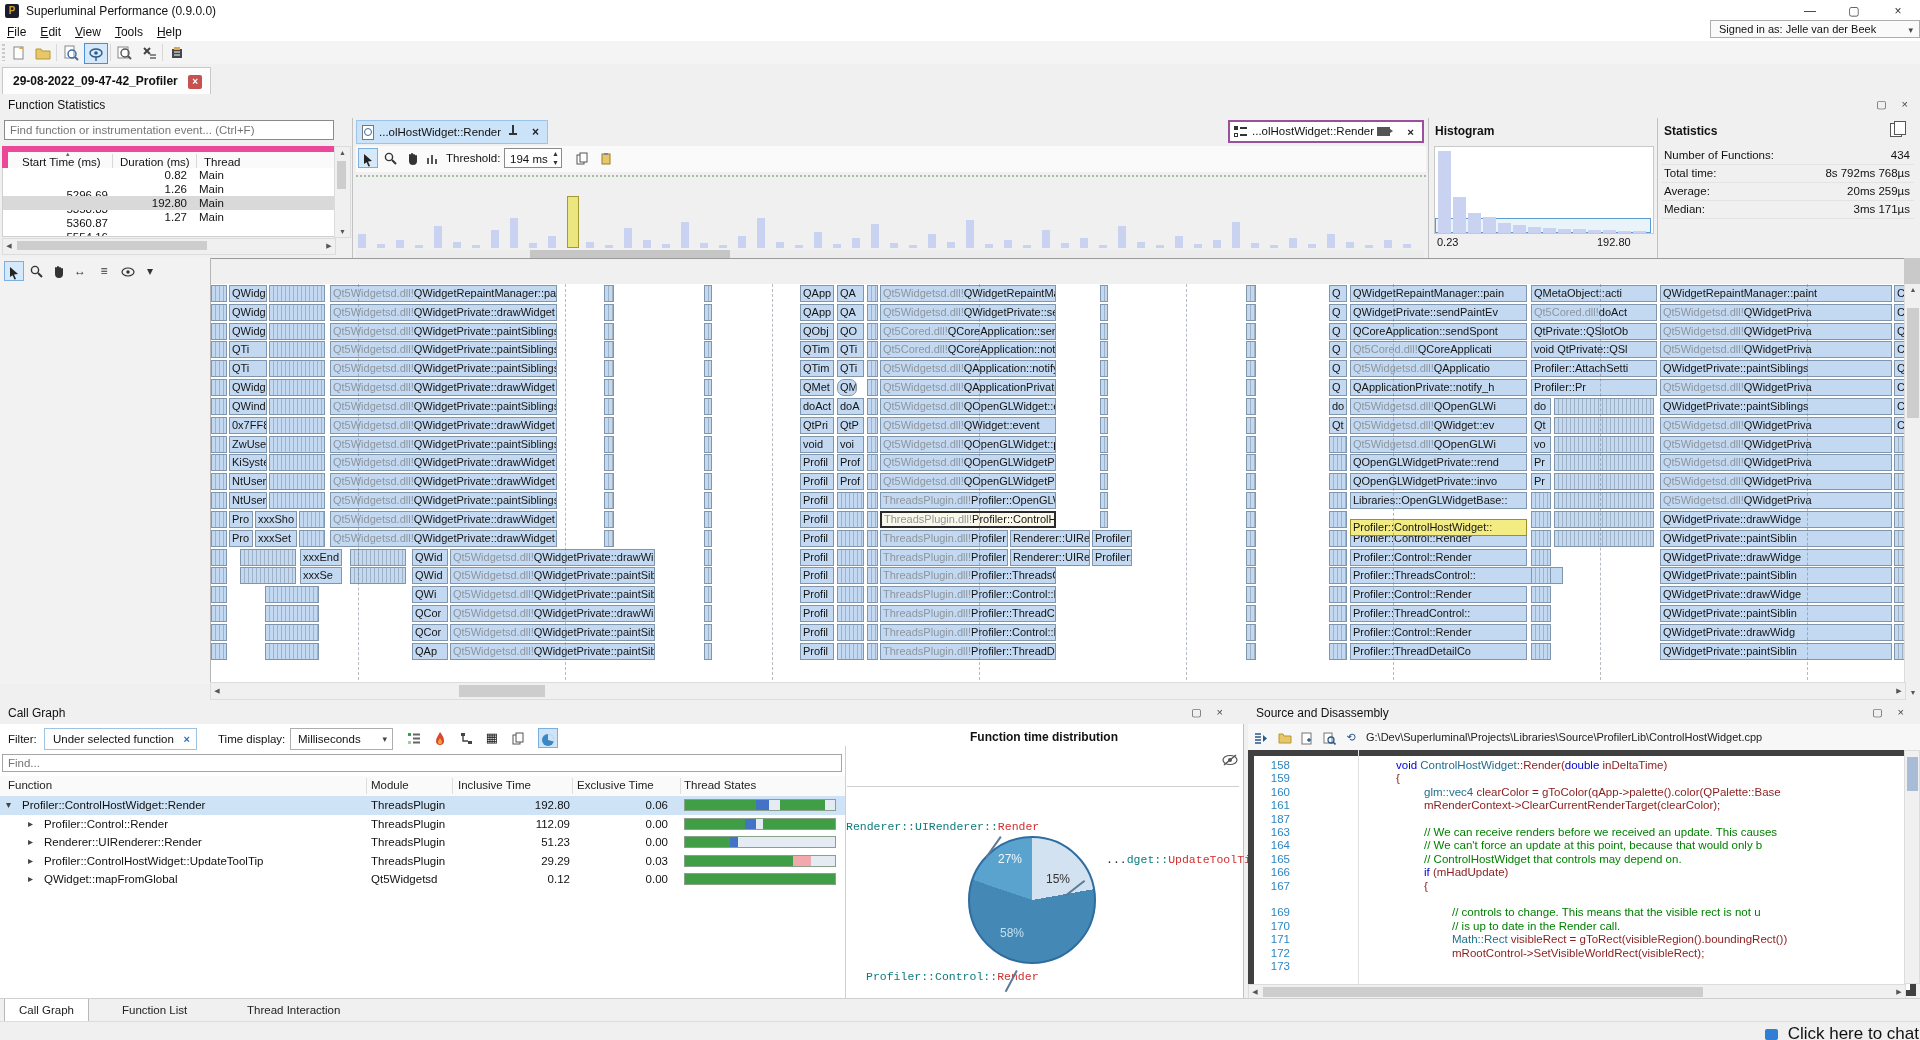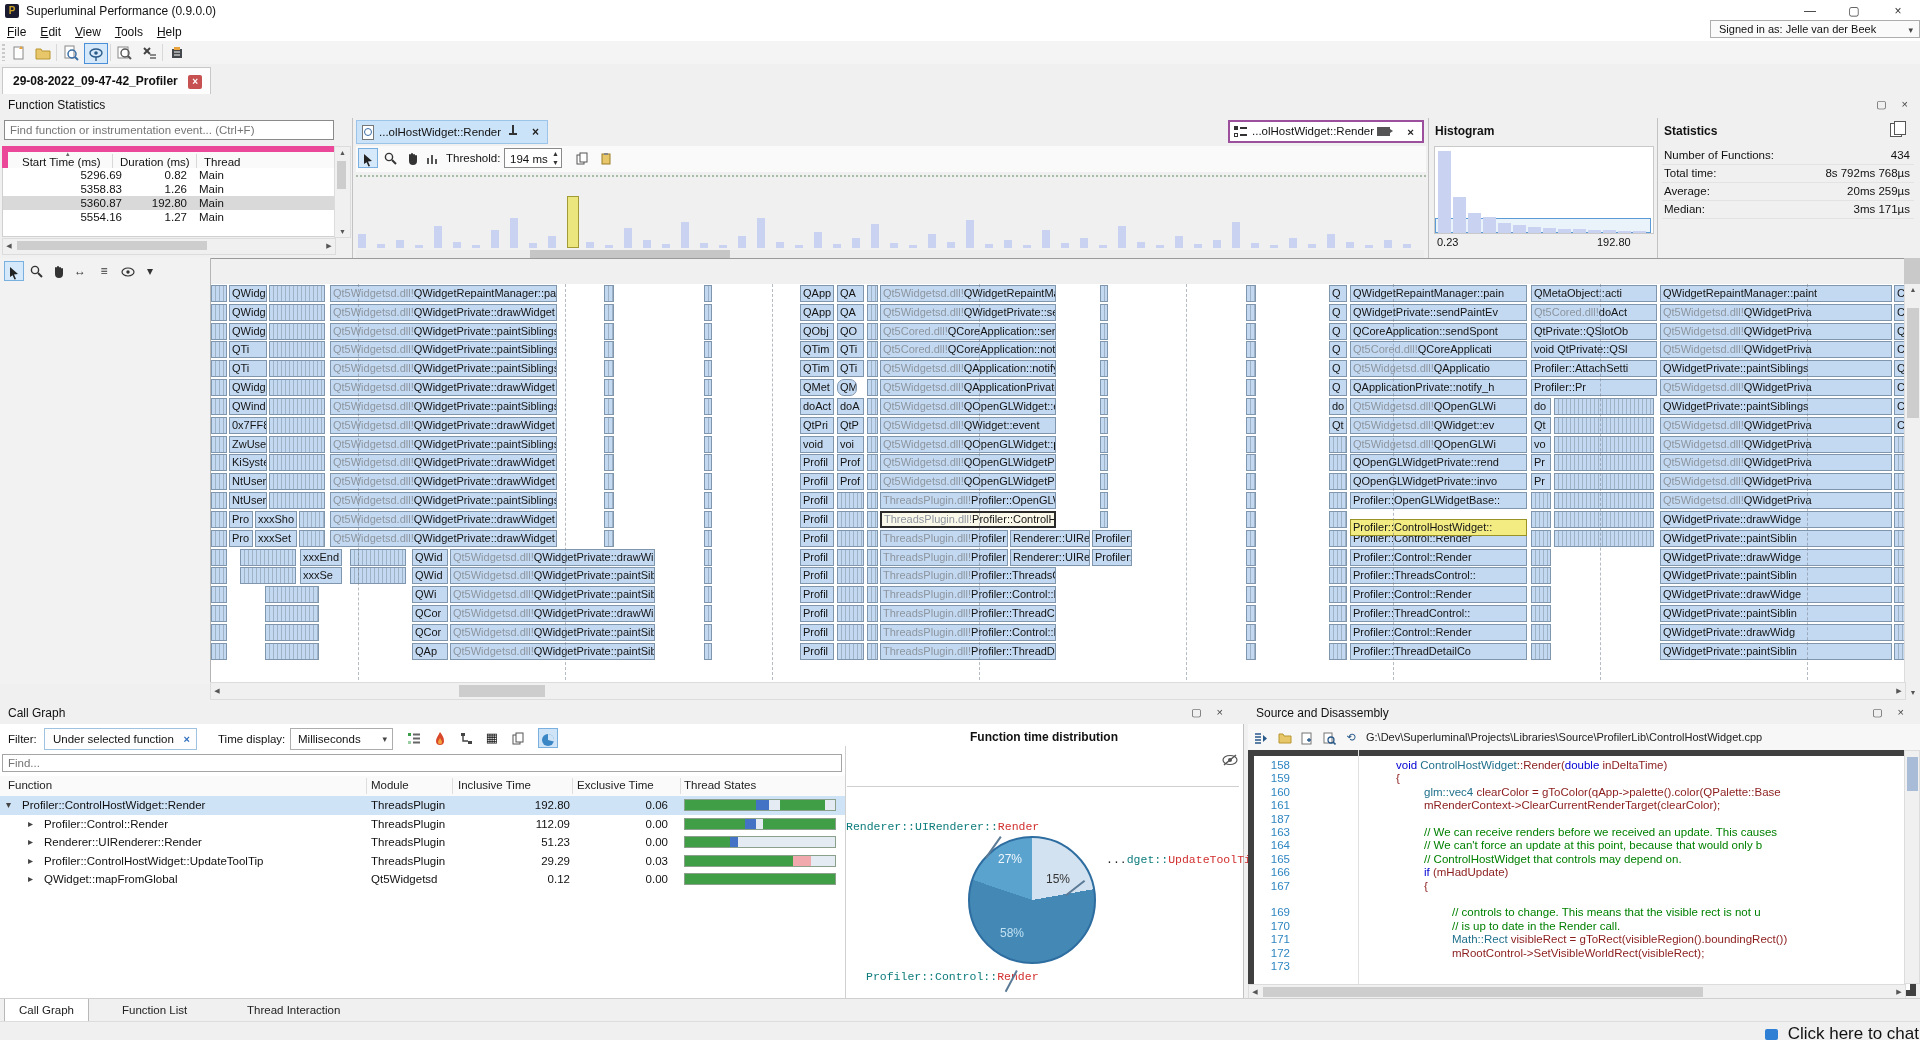--- a/index.html
+++ b/index.html
@@ -48,21 +48,21 @@
   
   #fs-search{left:4px;top:2px;width:330px;height:20px;border:1px solid #8a8a8a;font-size:11.5px;padding:0 5px;
              font-family:"Liberation Sans",sans-serif;background:#fff;box-sizing:border-box;}
   #fs-head{left:2px;top:28px;width:332px;height:22px;background:#fafafa;border:6px solid #ec4899;font-size:11.5px;}
   .fs-h{position:absolute;top:4px;}
   .fs-hsep{position:absolute;top:2px;width:1px;height:18px;background:#d8d8d8;}
   #fs-caret{position:absolute;left:58px;top:-2px;font-size:7px;color:#666;}
   #fs-rows{left:2px;top:50px;width:332px;height:68px;background:#fff;border:1px solid #d0d0d0;border-top:none;overflow:hidden;}
   .fsrow{position:relative;height:14px;font-size:11.5px;line-height:14px;}
   .fsrow.sel{background:#d9d9d9;}
-  .fsrow .c1{position:absolute;left:15px;width:104px;text-align:right;}
+  .fsrow .c1{position:absolute;left:1px;width:104px;text-align:right;margin-top:20px;}
   .fsrow .c2{position:absolute;left:104px;width:80px;text-align:right;}
   .fsrow .c3{position:absolute;left:196px;}
   
   .sb{background:#f0f0f0;border:1px solid #dcdcdc;}
   .sb-thumb{position:absolute;background:#cdcdcd;}
   .sb-arrow{position:absolute;color:#555;font-size:7px;text-align:center;width:100%;}
   #fs-vscroll{left:334px;top:28px;width:15px;height:90px;}
   #fs-hscroll{left:2px;top:120px;width:332px;height:15px;}
 
   
@@ -725,21 +725,21 @@
     <div class="fcell" style="left: 330px; top: 208.13px; width: 227px;"><span class="mod">Qt5Widgetsd.dll!</span><span>QWidgetPrivate::paintSiblingsRecursive</span></div>
     <div class="fcell fill" style="left: 604px; top: 208.13px; width: 10px;"></div>
     <div class="fcell fill" style="left: 704px; top: 208.13px; width: 8px;"></div>
     <div class="fcell" style="left: 800px; top: 208.13px; width: 34px;">Profil</div>
     <div class="fcell fill" style="left: 837px; top: 208.13px; width: 27px;"></div>
     <div class="fcell fill" style="left: 867px; top: 208.13px; width: 11px;"></div>
     <div class="fcell" style="left: 880px; top: 208.13px; width: 176px;"><span class="mod">ThreadsPlugin.dll!</span><span>Profiler::OpenGLWidgetBase::paintGL</span></div>
     <div class="fcell fill" style="left: 1100px; top: 208.13px; width: 8px;"></div>
     <div class="fcell fill" style="left: 1246px; top: 208.13px; width: 10px;"></div>
     <div class="fcell fill" style="left: 1329px; top: 208.13px; width: 18px;"></div>
-    <div class="fcell" style="left: 1350px; top: 208.13px; width: 177px;">Profiler::OpenGLWidgetBase::</div>
+    <div class="fcell" style="left: 1350px; top: 208.13px; width: 177px;">Libraries::OpenGLWidgetBase::</div>
     <div class="fcell fill" style="left: 1531px; top: 208.13px; width: 20px;"></div>
     <div class="fcell fill" style="left: 1554px; top: 208.13px; width: 100px;"></div>
     <div class="fcell" style="left: 1660px; top: 208.13px; width: 232px;"><span class="mod">Qt5Widgetsd.dll!</span><span>QWidgetPriva</span></div>
     <div class="fcell fill" style="left: 1894px; top: 208.13px; width: 12px;"></div>
     <div class="fcell fill" style="left: 211px; top: 226.96px; width: 16px;"></div>
     <div class="fcell" style="left: 229px; top: 226.96px; width: 24px;">Pro</div>
     <div class="fcell" style="left: 255px; top: 226.96px; width: 42px;">xxxSho</div>
     <div class="fcell fill" style="left: 299px; top: 226.96px; width: 26px;"></div>
     <div class="fcell" style="left: 330px; top: 226.96px; width: 227px;"><span class="mod">Qt5Widgetsd.dll!</span><span>QWidgetPrivate::drawWidget</span></div>
     <div class="fcell fill" style="left: 604px; top: 226.96px; width: 10px;"></div>
@@ -801,21 +801,21 @@
     <div class="fcell fill" style="left: 350px; top: 283.45px; width: 56px;"></div>
     <div class="fcell" style="left: 412px; top: 283.45px; width: 36px;">QWid</div>
     <div class="fcell" style="left: 450px; top: 283.45px; width: 205px;"><span class="mod">Qt5Widgetsd.dll!</span><span>QWidgetPrivate::paintSiblingsRecursive</span></div>
     <div class="fcell fill" style="left: 704px; top: 283.45px; width: 8px;"></div>
     <div class="fcell" style="left: 800px; top: 283.45px; width: 34px;">Profil</div>
     <div class="fcell fill" style="left: 837px; top: 283.45px; width: 27px;"></div>
     <div class="fcell fill" style="left: 867px; top: 283.45px; width: 11px;"></div>
     <div class="fcell" style="left: 880px; top: 283.45px; width: 176px;"><span class="mod">ThreadsPlugin.dll!</span><span>Profiler::ThreadsControl:</span></div>
     <div class="fcell fill" style="left: 1246px; top: 283.45px; width: 10px;"></div>
     <div class="fcell fill" style="left: 1329px; top: 283.45px; width: 18px;"></div>
-    <div class="fcell" style="left: 1350px; top: 283.45px; width: 177px;">Profiler::ThreadsControl::</div>
+    <div class="fcell" style="left: 1350px; top: 283.45px; width: 213px;">Profiler::ThreadsControl::</div>
     <div class="fcell fill" style="left: 1531px; top: 283.45px; width: 20px;"></div>
     <div class="fcell" style="left: 1660px; top: 283.45px; width: 232px;">QWidgetPrivate::paintSiblin</div>
     <div class="fcell fill" style="left: 1894px; top: 283.45px; width: 12px;"></div>
     <div class="fcell fill" style="left: 211px; top: 302.28px; width: 16px;"></div>
     <div class="fcell fill" style="left: 265px; top: 302.28px; width: 54px;"></div>
     <div class="fcell" style="left: 412px; top: 302.28px; width: 36px;">QWi</div>
     <div class="fcell" style="left: 450px; top: 302.28px; width: 205px;"><span class="mod">Qt5Widgetsd.dll!</span><span>QWidgetPrivate::paintSiblingsRecursiv</span></div>
     <div class="fcell fill" style="left: 704px; top: 302.28px; width: 8px;"></div>
     <div class="fcell" style="left: 800px; top: 302.28px; width: 34px;">Profil</div>
     <div class="fcell fill" style="left: 837px; top: 302.28px; width: 27px;"></div>

